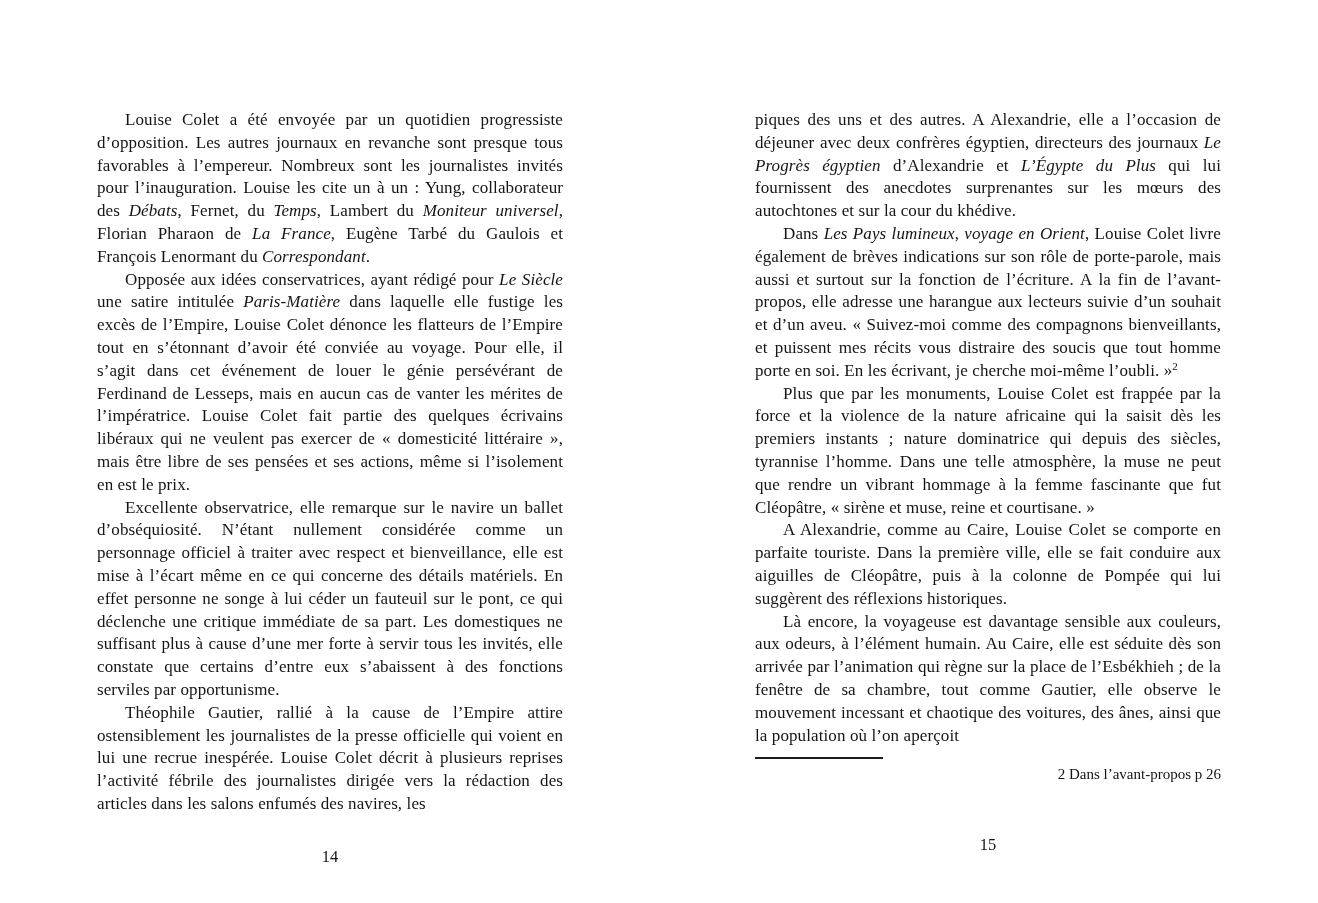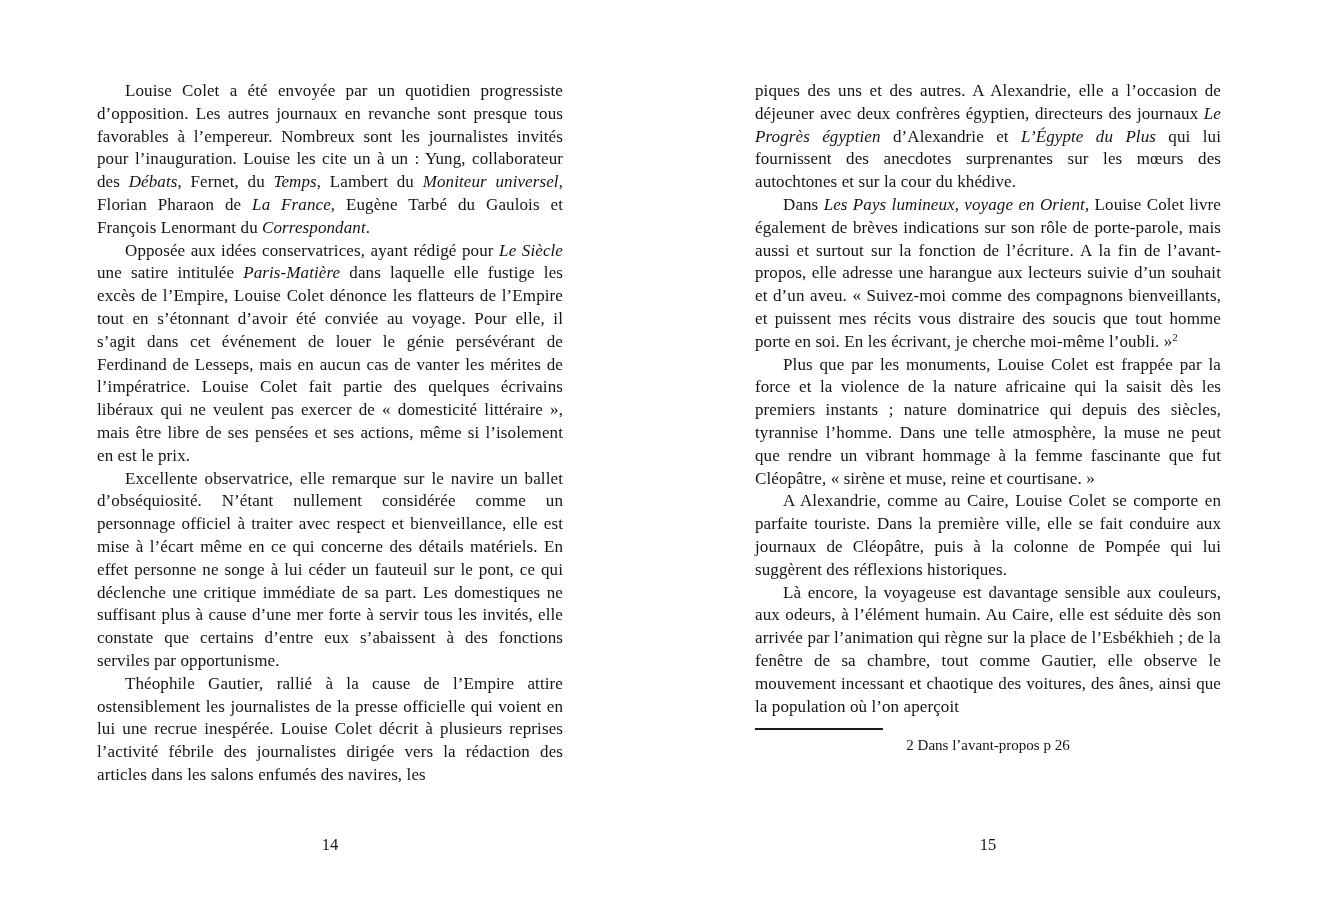--- a/index.html
+++ b/index.html
@@ -10,21 +10,21 @@
   body {
     position: relative;
     width: 1318px;
     height: 903px;
     font-family: "Liberation Serif", serif;
     color: #141414;
     overflow: hidden;
   }
   .page {
     position: absolute;
-    top: 80px;
+    top: 109px;
     width: 466px;
   }
   .page-left  { left: 97px; }
   .page-right { left: 755px; }
   .page-body p.para {
     margin: 0;
     font-size: 17px;
     line-height: 22.8px;
     text-align: justify;
     letter-spacing: 0.1px;
@@ -40,50 +40,50 @@
   .footnote { margin-top: 10px; }
   .footnote-rule {
     width: 128px;
     height: 0;
     border-top: 2px solid #1c1c1c;
   }
   .footnote-text {
     margin-top: 6px;
     font-size: 15px;
     line-height: 19px;
-    text-align: center;
+    text-align: right;
   }
   .page-number {
     position: absolute;
     top: 835px;
     width: 466px;
     text-align: center;
     font-size: 16.5px;
   }
-  .page-number-left  { left: 97px; }
+  .page-number-left  { left: 97px; margin-top: 12px; }
   .page-number-right { left: 755px; text-align: center; }
 </style>
 </head>
 <body>
 
 <div class="page page-left">
   <div class="page-body">
       <p class="para indent"><span>Louise Colet a été envoyée par un quotidien progressiste d’opposition. Les autres journaux en revanche sont presque tous favorables à l’empereur. Nombreux sont les journalistes invités pour l’inauguration. Louise les cite un à un : Yung, collaborateur des </span><em>Débats</em><span>, Fernet, du </span><em>Temps</em><span>, Lambert du </span><em>Moniteur universel</em><span>, Florian Pharaon de </span><em>La France</em><span>, Eugène Tarbé du Gaulois et François Lenormant du </span><em>Correspondant</em><span>.</span></p>
       <p class="para indent gap-before"><span>Opposée aux idées conservatrices, ayant rédigé pour </span><em>Le Siècle</em><span> une satire intitulée </span><em>Paris-Matière</em><span> dans laquelle elle fustige les excès de l’Empire, Louise Colet dénonce les flatteurs de l’Empire tout en s’étonnant d’avoir été conviée au voyage. Pour elle, il s’agit dans cet événement de louer le génie persévérant de Ferdinand de Lesseps, mais en aucun cas de vanter les mérites de l’impératrice. Louise Colet fait partie des quelques écrivains libéraux qui ne veulent pas exercer de « domesticité littéraire », mais être libre de ses pensées et ses actions, même si l’isolement en est le prix.</span></p>
       <p class="para indent"><span>Excellente observatrice, elle remarque sur le navire un ballet d’obséquiosité. N’étant nullement considérée comme un personnage officiel à traiter avec respect et bienveillance, elle est mise à l’écart même en ce qui concerne des détails matériels. En effet personne ne songe à lui céder un fauteuil sur le pont, ce qui déclenche une critique immédiate de sa part. Les domestiques ne suffisant plus à cause d’une mer forte à servir tous les invités, elle constate que certains d’entre eux s’abaissent à des fonctions serviles par opportunisme.</span></p>
       <p class="para indent"><span>Théophile Gautier, rallié à la cause de l’Empire attire ostensiblement les journalistes de la presse officielle qui voient en lui une recrue inespérée. Louise Colet décrit à plusieurs reprises l’activité fébrile des journalistes dirigée vers la rédaction des articles dans les salons enfumés des navires, les</span></p>
     </div>
 </div>
 
 <div class="page page-right">
   <div class="page-body">
       <p class="para"><span>piques des uns et des autres. A Alexandrie, elle a l’occasion de déjeuner avec deux confrères égyptien, directeurs des journaux </span><em>Le Progrès égyptien</em><span> d’Alexandrie et </span><em>L’Égypte du Plus</em><span> qui lui fournissent des anecdotes surprenantes sur les mœurs des autochtones et sur la cour du khédive.</span></p>
       <p class="para indent gap-before"><span>Dans </span><em>Les Pays lumineux</em><span>, </span><em>voyage en Orient</em><span>, Louise Colet livre également de brèves indications sur son rôle de porte-parole, mais aussi et surtout sur la fonction de l’écriture. A la fin de l’avant-propos, elle adresse une harangue aux lecteurs suivie d’un souhait et d’un aveu. « Suivez-moi comme des compagnons bienveillants, et puissent mes récits vous distraire des soucis que tout homme porte en soi. En les écrivant, je cherche moi-même l’oubli. »</span><sup>2</sup></p>
       <p class="para indent"><span>Plus que par les monuments, Louise Colet est frappée par la force et la violence de la nature africaine qui la saisit dès les premiers instants ; nature dominatrice qui depuis des siècles, tyrannise l’homme. Dans une telle atmosphère, la muse ne peut que rendre un vibrant hommage à la femme fascinante que fut Cléopâtre, « sirène et muse, reine et courtisane. »</span></p>
-      <p class="para indent"><span>A Alexandrie, comme au Caire, Louise Colet se comporte en parfaite touriste. Dans la première ville, elle se fait conduire aux journaux de Cléopâtre, puis à la colonne de Pompée qui lui suggèrent des réflexions historiques.</span></p>
+      <p class="para indent"><span>A Alexandrie, comme au Caire, Louise Colet se comporte en parfaite touriste. Dans la première ville, elle se fait conduire aux aiguilles de Cléopâtre, puis à la colonne de Pompée qui lui suggèrent des réflexions historiques.</span></p>
       <p class="para indent"><span>Là encore, la voyageuse est davantage sensible aux couleurs, aux odeurs, à l’élément humain. Au Caire, elle est séduite dès son arrivée par l’animation qui règne sur la place de l’Esbékhieh ; de la fenêtre de sa chambre, tout comme Gautier, elle observe le mouvement incessant et chaotique des voitures, des ânes, ainsi que la population où l’on aperçoit</span></p>
     </div>
   <div class="footnote">
     <div class="footnote-rule"></div>
     <div class="footnote-text">2 Dans l’avant-propos p 26</div>
   </div>
 </div>
 
 <div class="page-number page-number-left">14</div>
 <div class="page-number page-number-right">15</div>

